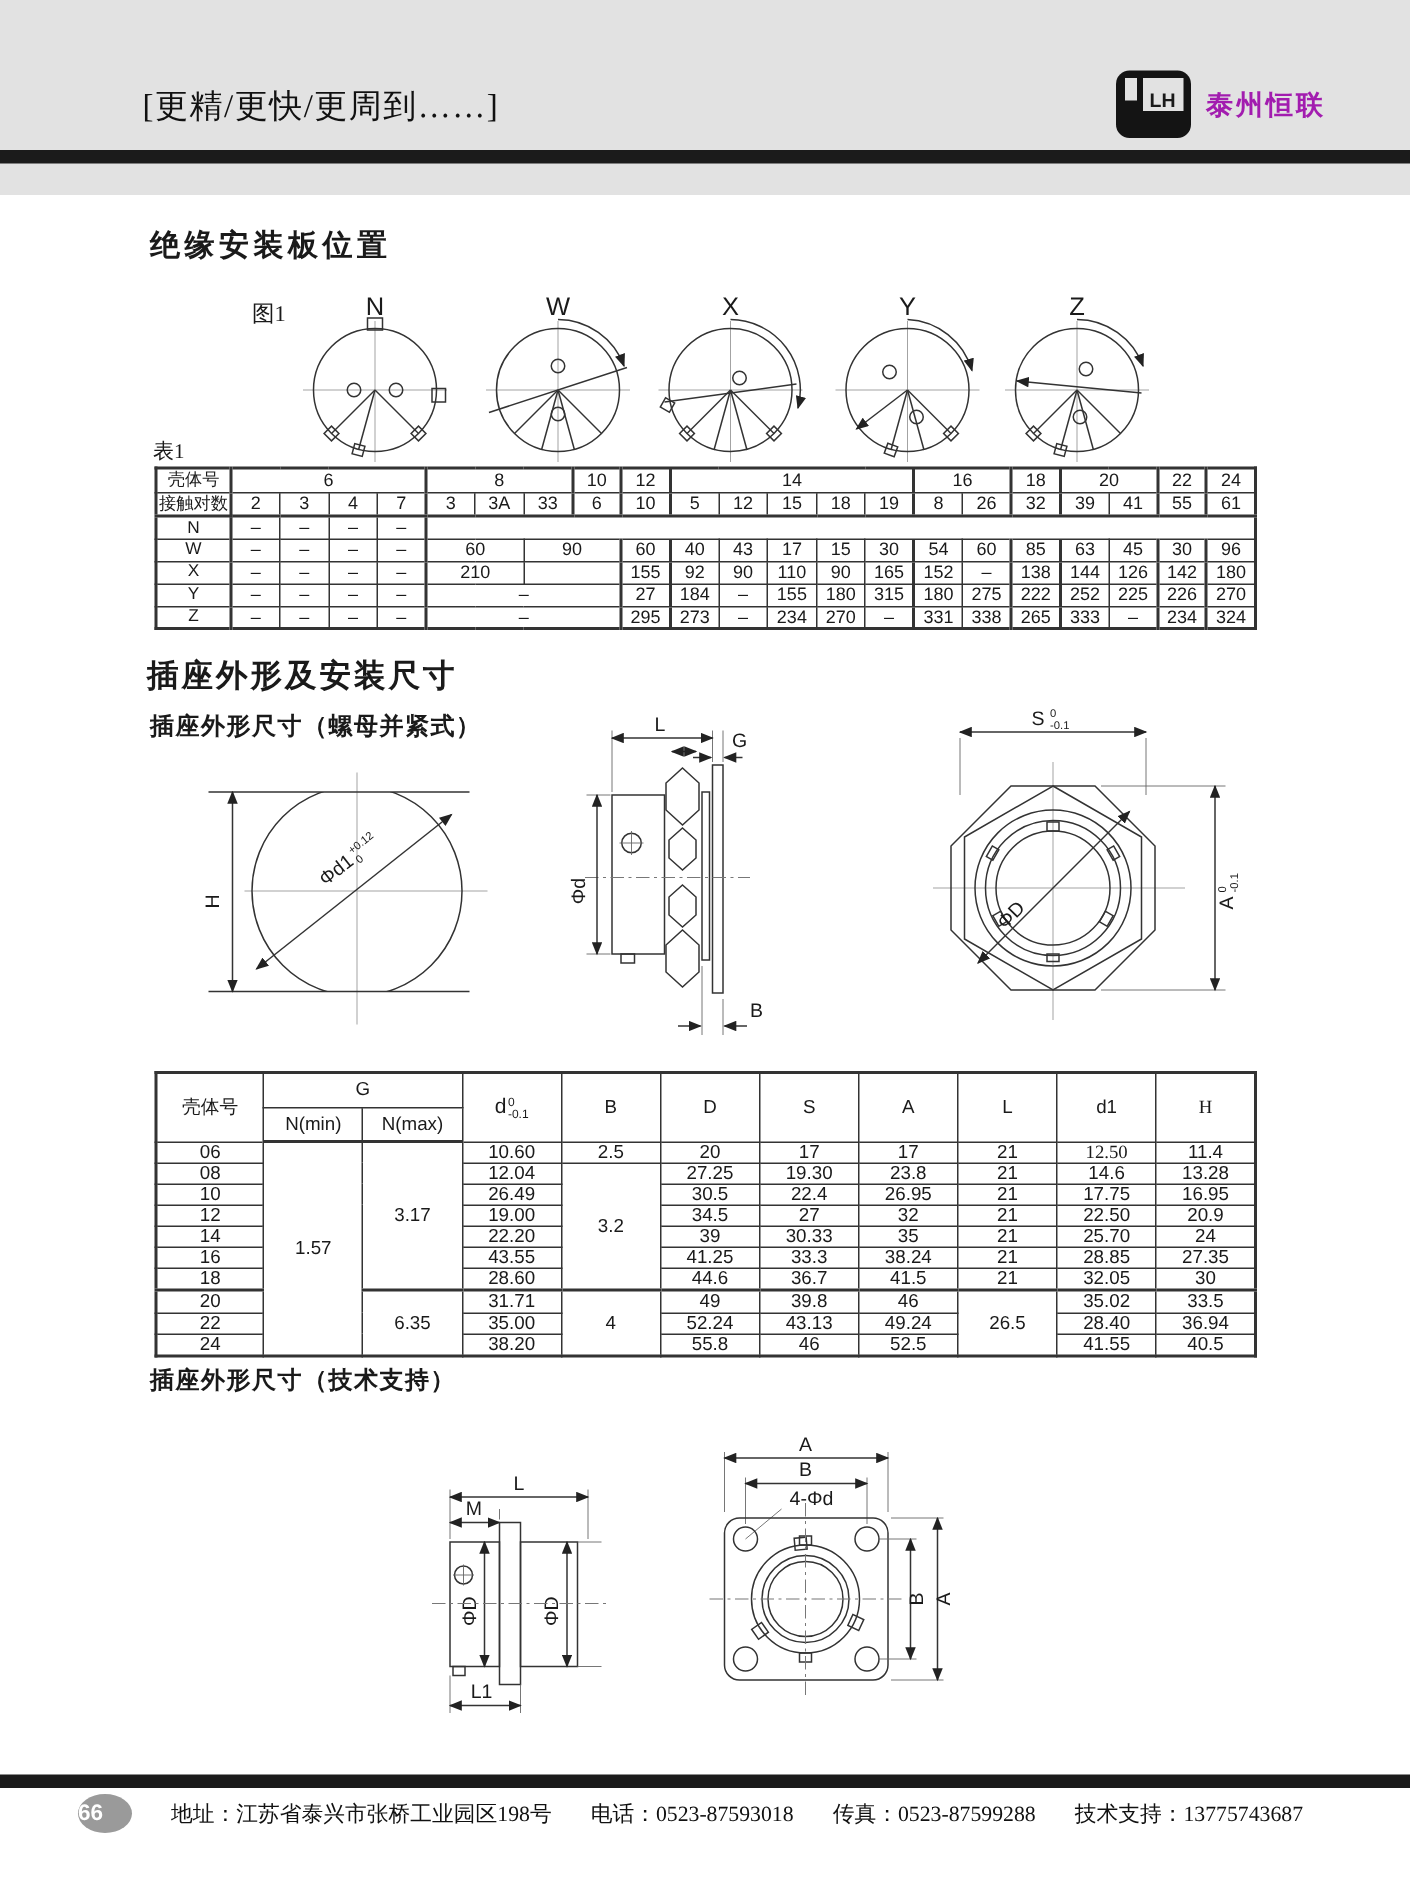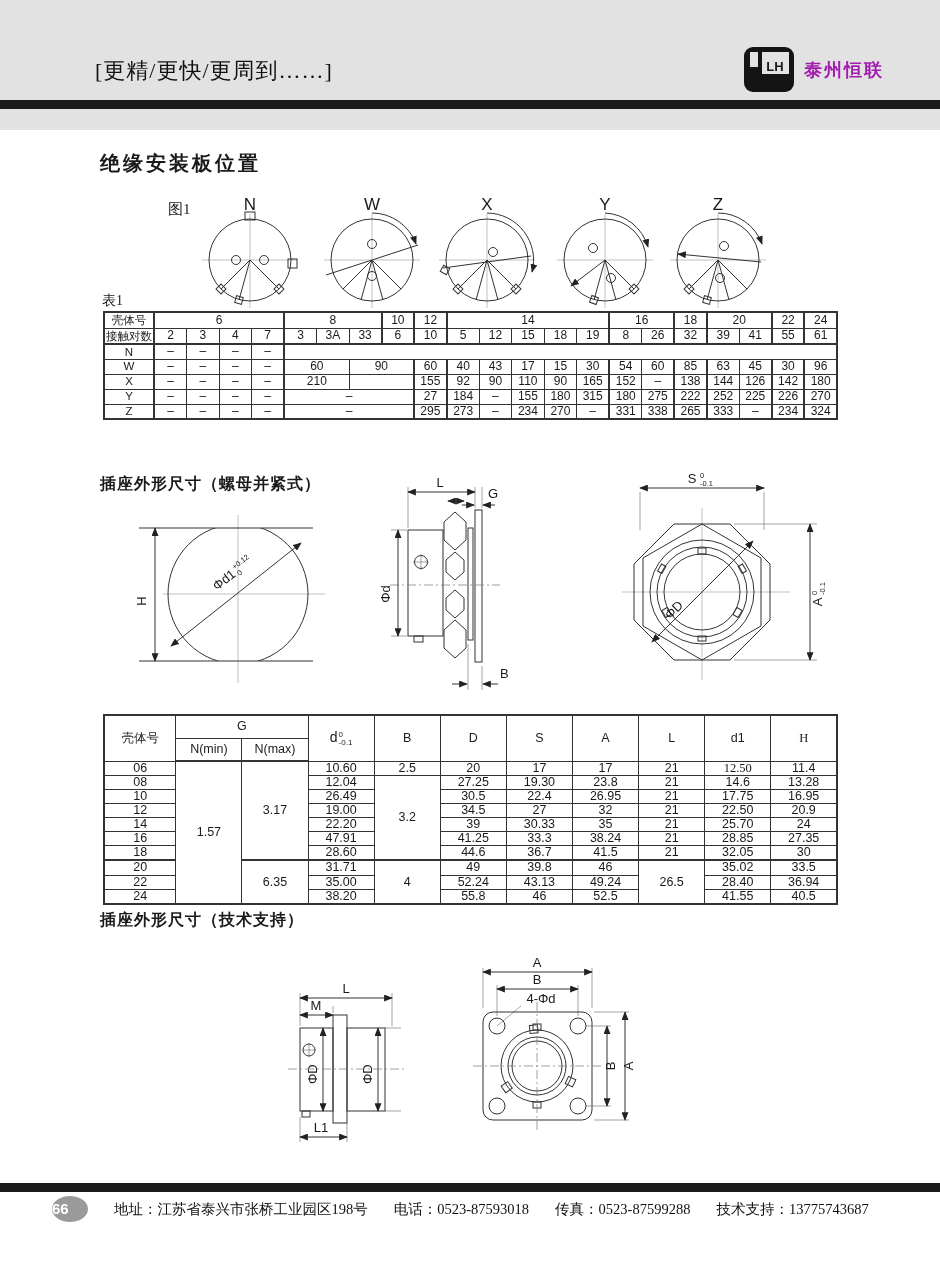--- a/index.html
+++ b/index.html
@@ -327,20 +327,21 @@
           <td>338</td>
           <td class="gb">265</td>
           <td class="gb">333</td>
           <td>–</td>
           <td class="gb">234</td>
           <td class="gb">324</td>
         </tr>
       </tbody>
     </table>
 
+  <h2 class="sec2">插座外形及安装尺寸</h2>
   <h3 class="sub sub-nut">插座外形尺寸（螺母并紧式）</h3>
 
   <svg class="dwg" style="left:133px;top:503px" width="196" height="192" viewBox="0 0 196 192">
     <defs>
         <clipPath id="clipA">
           <rect x="0" y="25" width="196" height="133"></rect>
         </clipPath>
       </defs>
     <line class="cl" x1="105" y1="12" x2="105" y2="180"></line>
     <line class="cl" x1="30" y1="91" x2="192" y2="91"></line>
@@ -514,21 +515,21 @@
           <td>22.20</td>
           <td>39</td>
           <td>30.33</td>
           <td>35</td>
           <td>21</td>
           <td>25.70</td>
           <td>24</td>
         </tr>
         <tr>
           <td class="lbl">16</td>
-          <td>47.91</td>
+          <td>43.55</td>
           <td>41.25</td>
           <td>33.3</td>
           <td>38.24</td>
           <td>21</td>
           <td>28.85</td>
           <td>27.35</td>
         </tr>
         <tr>
           <td class="lbl">18</td>
           <td>28.60</td>

